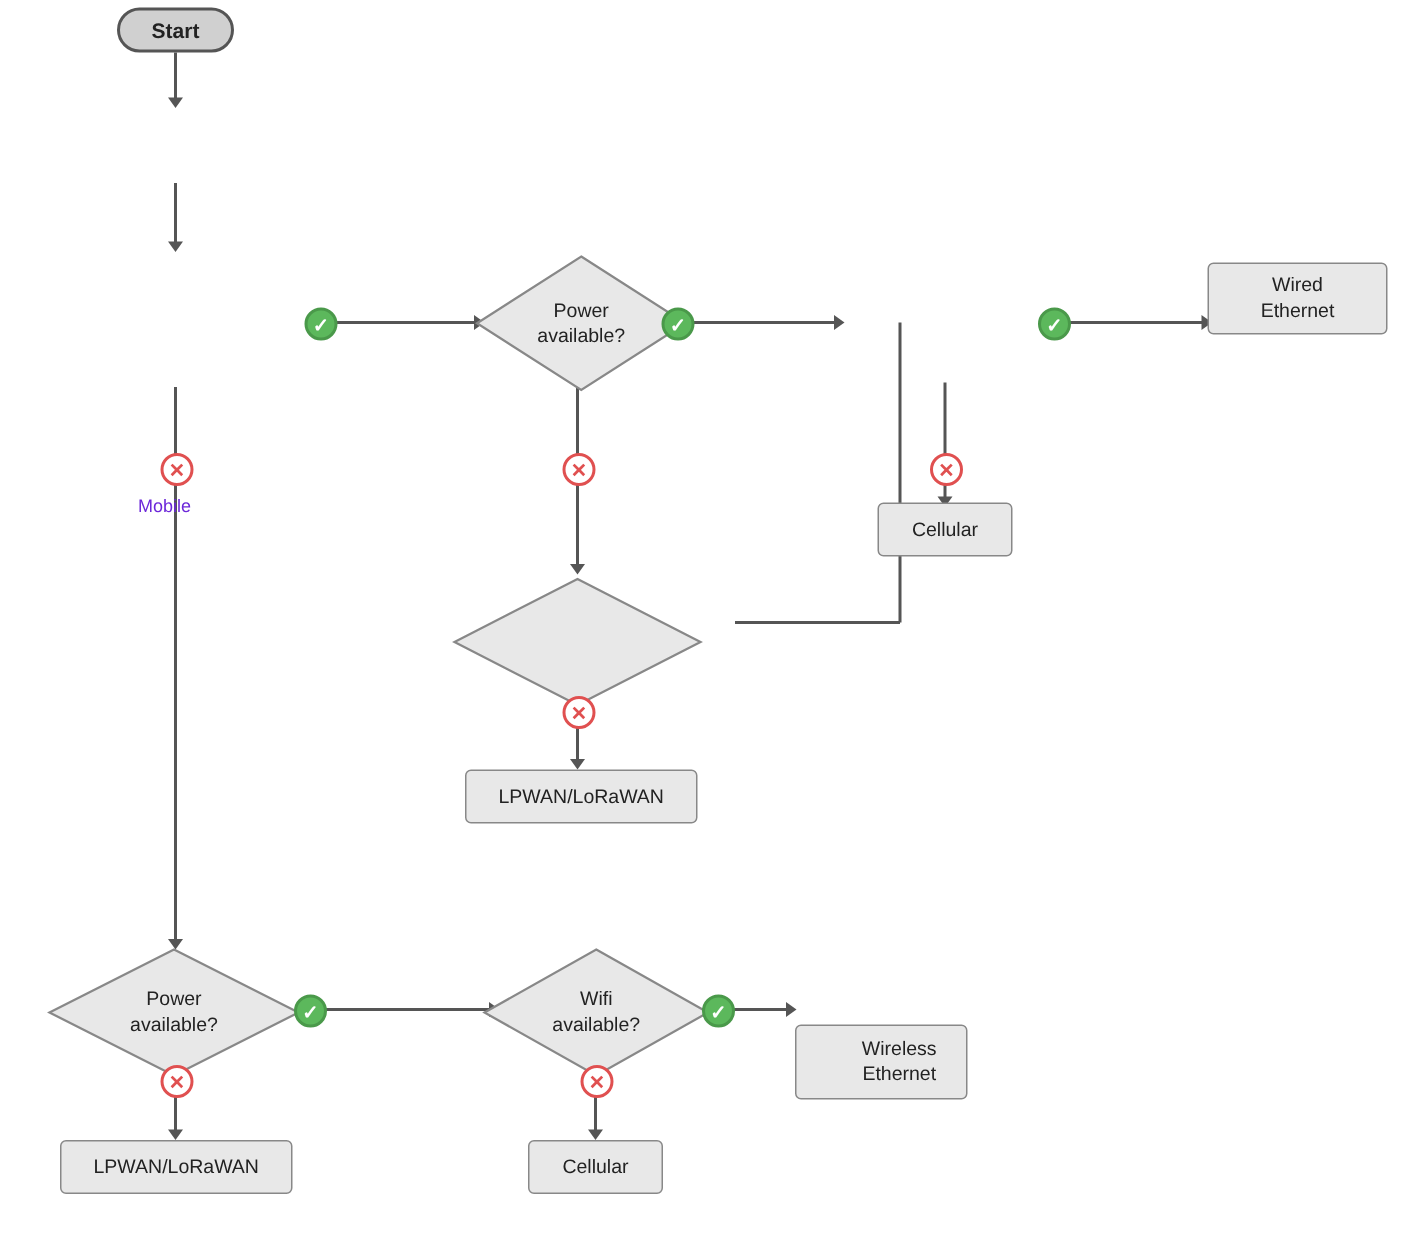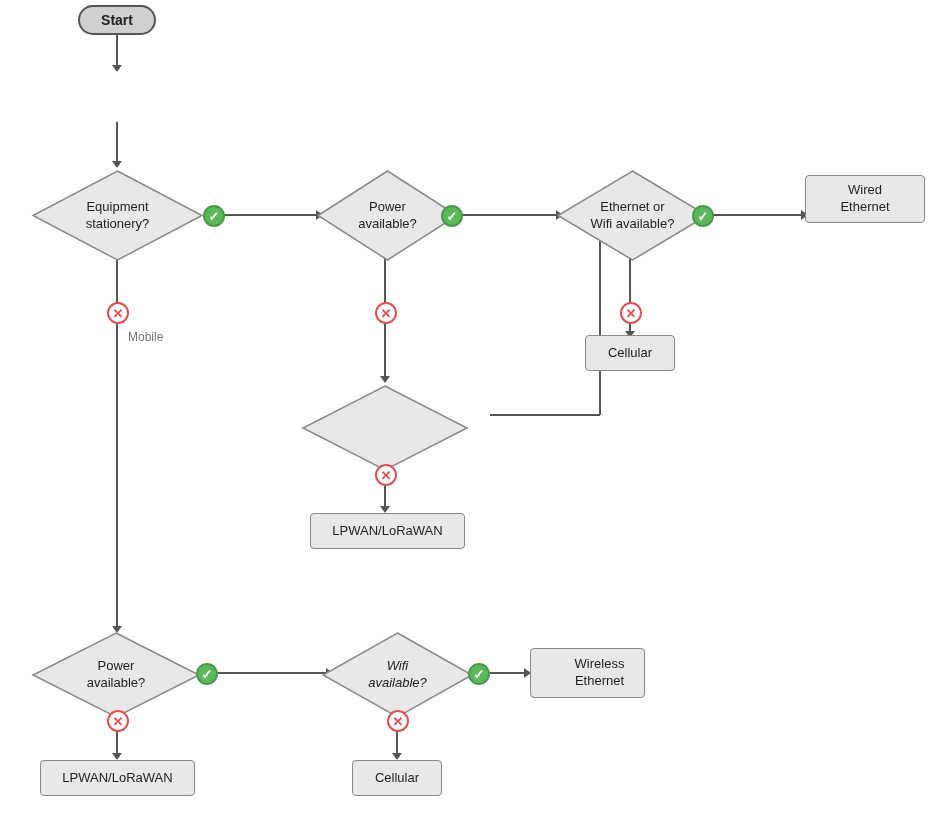--- a/index.html
+++ b/index.html
@@ -95,22 +95,21 @@
 
     .circle-red {
       background: #fff;
       border: 2px solid #e05050;
       color: #e05050;
     }
 
     .label-text {
       position: absolute;
       font-size: 12px;
-      color: #737373;
-      margin-left: 36px;
+      color: #6d28d9;
     }
 
     svg.lines {
       position: absolute;
       top: 0; left: 0;
       width: 934px;
       height: 833px;
       pointer-events: none;
     }
   </style>
@@ -163,46 +162,30 @@
     <line x1="490" y1="415" x2="600" y2="415" stroke="#555" stroke-width="2"></line>
     <line x1="600" y1="215" x2="600" y2="415" stroke="#555" stroke-width="2"></line>
 
   </svg>
 
   <div class="node-start" style="left:78px; top:5px; width:78px; height:30px;">
     <span>Start</span>
   </div>
 
 
-  <div class="node-diamond" style="left:30px; top:168px; width:175px; height:95px;">
-    <div class="diamond-inner">
-      <svg viewBox="0 0 175 95" xmlns="http://www.w3.org/2000/svg">
-        <polygon points="87.5,3 172,47.5 87.5,92 3,47.5" fill="#e8e8e8" stroke="#888" stroke-width="1.5"></polygon>
-      </svg>
-    </div>
-    <div class="diamond-text">Equipment<br>stationery?</div>
-  </div>
 
   <div class="node-diamond" style="left:315px; top:168px; width:145px; height:95px;">
     <div class="diamond-inner">
       <svg viewBox="0 0 145 95" xmlns="http://www.w3.org/2000/svg">
         <polygon points="72.5,3 142,47.5 72.5,92 3,47.5" fill="#e8e8e8" stroke="#888" stroke-width="1.5"></polygon>
       </svg>
     </div>
     <div class="diamond-text">Power<br>available?</div>
   </div>
 
-  <div class="node-diamond" style="left:555px; top:168px; width:155px; height:95px;">
-    <div class="diamond-inner">
-      <svg viewBox="0 0 155 95" xmlns="http://www.w3.org/2000/svg">
-        <polygon points="77.5,3 152,47.5 77.5,92 3,47.5" fill="#e8e8e8" stroke="#888" stroke-width="1.5"></polygon>
-      </svg>
-    </div>
-    <div class="diamond-text">Ethernet or<br>Wifi available?</div>
-  </div>
 
   <div class="node-rect" style="left:805px; top:175px; width:120px; height:48px;">
     <span>Wired<br>Ethernet</span>
   </div>
 
   <div class="node-rect" style="left:585px; top:335px; width:90px; height:36px;">
     <span>Cellular</span>
   </div>
 
   <div class="node-diamond" style="left:300px; top:383px; width:170px; height:90px;">
@@ -219,30 +202,30 @@
 
   <div class="node-diamond" style="left:30px; top:630px; width:172px; height:90px;">
     <div class="diamond-inner">
       <svg viewBox="0 0 172 90" xmlns="http://www.w3.org/2000/svg">
         <polygon points="86,3 169,45 86,87 3,45" fill="#e8e8e8" stroke="#888" stroke-width="1.5"></polygon>
       </svg>
     </div>
     <div class="diamond-text">Power<br>available?</div>
   </div>
 
-  <div class="node-diamond" style="left:320px; top:630px; width:155px; height:90px;font-style:italic;">
+  <div class="node-diamond" style="left:320px; top:630px; width:155px; height:90px;">
     <div class="diamond-inner">
       <svg viewBox="0 0 155 90" xmlns="http://www.w3.org/2000/svg">
         <polygon points="77.5,3 152,45 77.5,87 3,45" fill="#e8e8e8" stroke="#888" stroke-width="1.5"></polygon>
       </svg>
     </div>
     <div class="diamond-text">Wifi<br>available?</div>
   </div>
 
-  <div class="node-rect" style="left:530px; top:648px; width:115px; height:50px;padding-left:24px;">
+  <div class="node-rect" style="left:530px; top:683px; width:115px; height:50px;padding-left:24px;">
     <span>Wireless<br>Ethernet</span>
   </div>
 
   <div class="node-rect" style="left:40px; top:760px; width:155px; height:36px;">
     <span>LPWAN/LoRaWAN</span>
   </div>
 
   <div class="node-rect" style="left:352px; top:760px; width:90px; height:36px;">
     <span>Cellular</span>
   </div>

